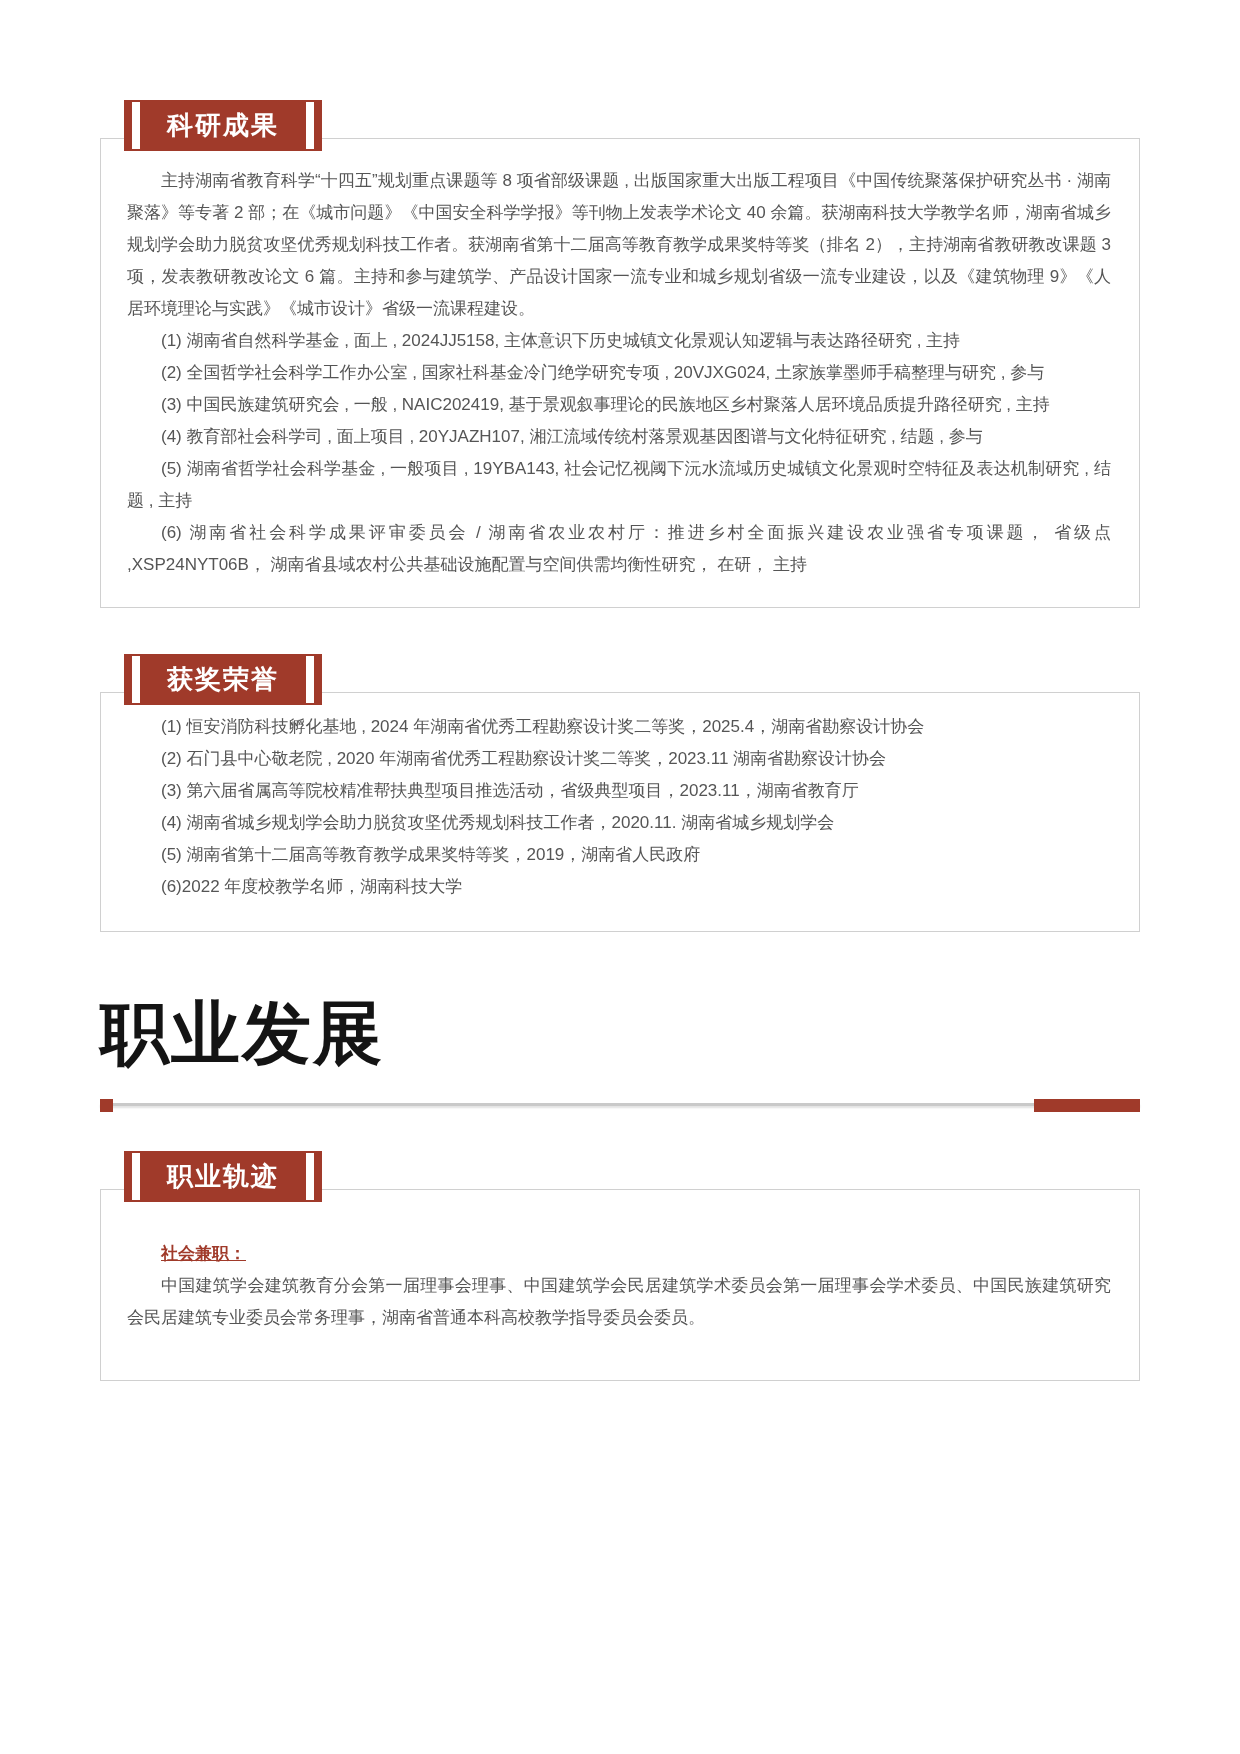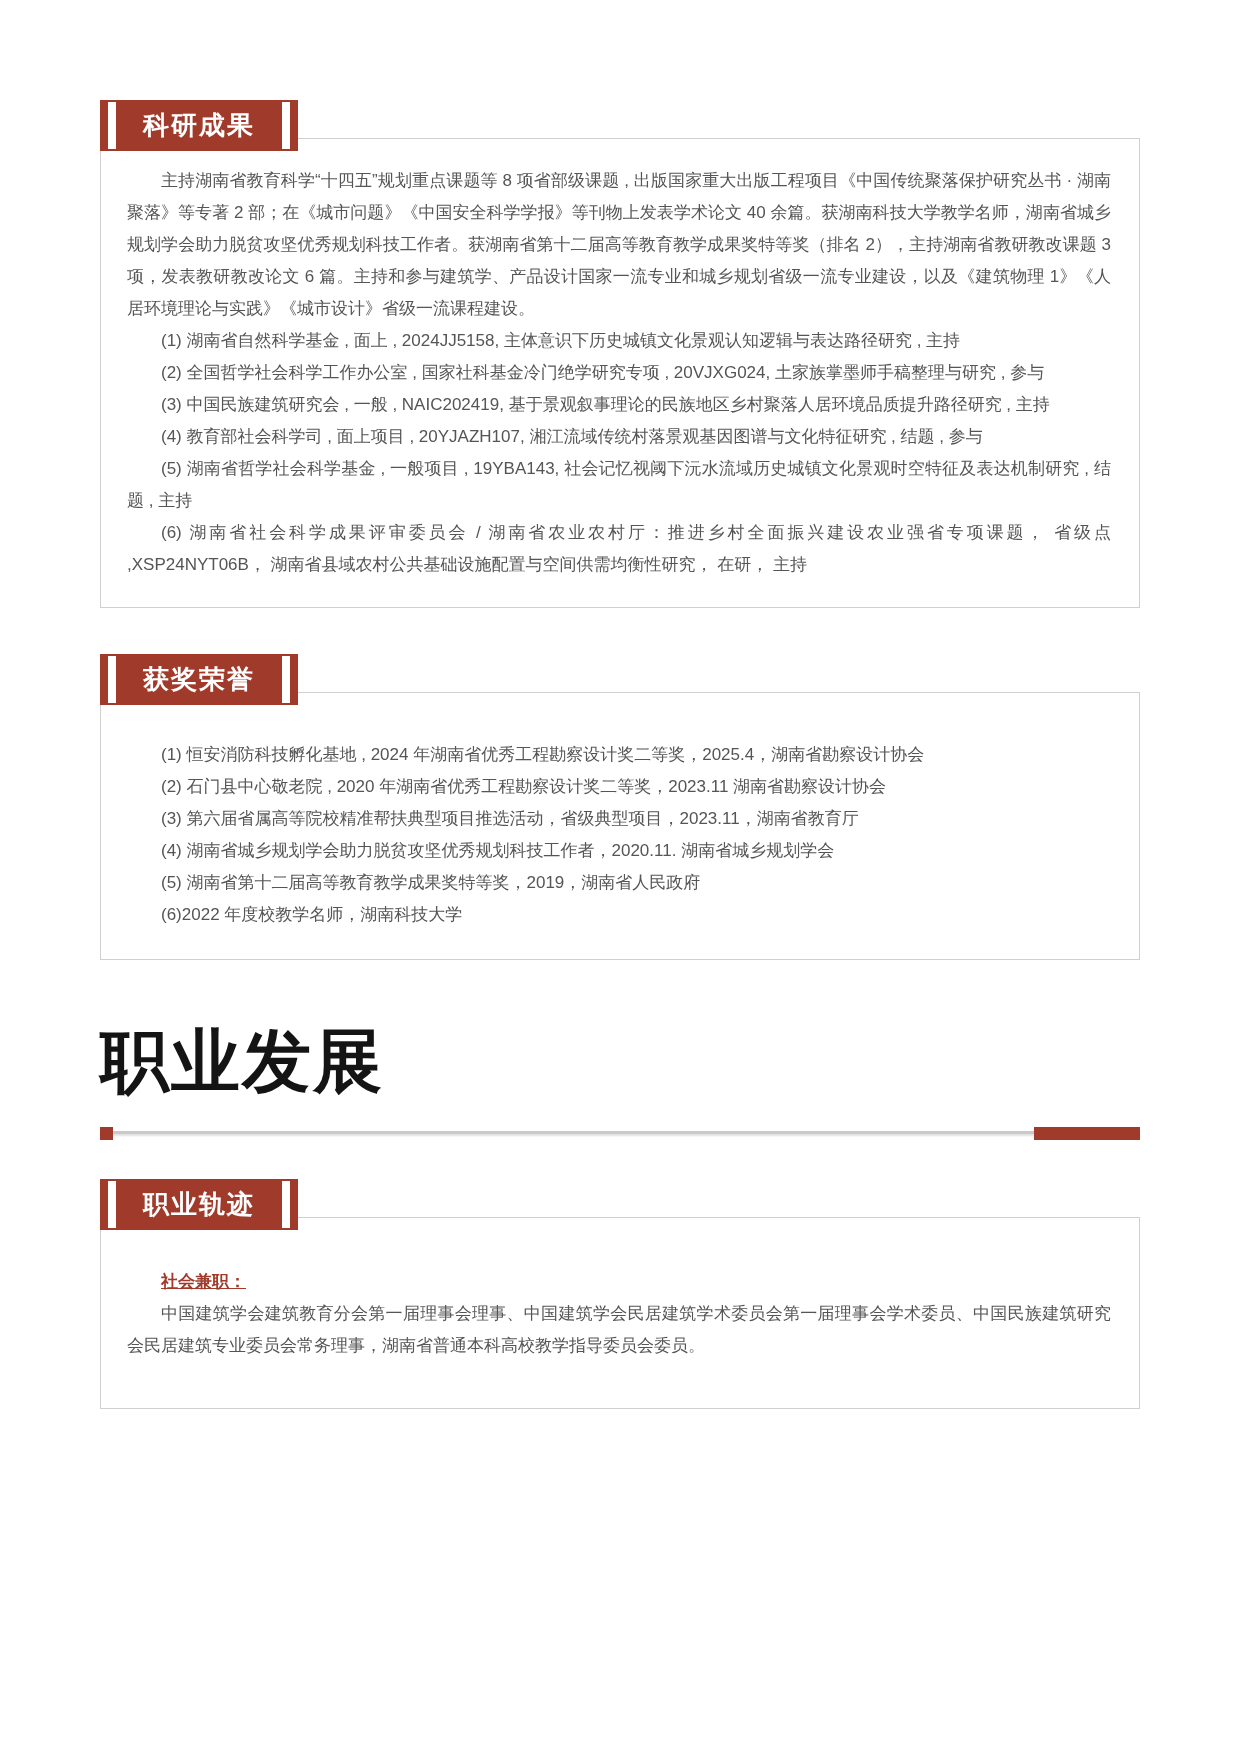--- a/index.html
+++ b/index.html
@@ -17,20 +17,21 @@
   .page {
     width: 1040px;
     margin: 0 auto;
     padding-top: 100px;
   }
   
   .badge {
     position: relative;
     z-index: 2;
     display: inline-block;
+    margin-left: 24px;
     margin-bottom: -15px;
     background: #a03a2a;
     border: 3px solid #a03a2a;
     padding: 9px 40px 10px 40px;
     box-sizing: border-box;
     min-width: 190px;
     text-align: right;
   }
   .badge::before,
   .badge::after {
@@ -58,21 +59,21 @@
   }
   .para {
     margin: 0;
     font-size: 17px;
     line-height: 32px;
     text-align: justify;
     text-indent: 2em;
     color: #555555;
   }
   .section-awards { margin-top: 46px; }
-  .section-awards .panel-box { padding-top: 46px; padding-bottom: 28px; }
+  .section-awards .panel-box { padding-top: 18px; padding-bottom: 28px; }
   
   .career-heading {
     margin: 64px 0 0 0;
     font-size: 69px;
     line-height: 1.1;
     font-weight: 900;
     color: #141414;
     letter-spacing: 2px;
   }
   
@@ -122,21 +123,21 @@
 </head>
 <body>
 
 <div class="page">
 
   <section class="section-research">
     <div class="badge">
       <span>科研成果</span>
     </div>
     <div class="panel-box">
-      <p class="para">主持湖南省教育科学“十四五”规划重点课题等 8 项省部级课题 , 出版国家重大出版工程项目《中国传统聚落保护研究丛书 · 湖南聚落》等专著 2 部；在《城市问题》《中国安全科学学报》等刊物上发表学术论文 40 余篇。获湖南科技大学教学名师，湖南省城乡规划学会助力脱贫攻坚优秀规划科技工作者。获湖南省第十二届高等教育教学成果奖特等奖（排名 2），主持湖南省教研教改课题 3 项，发表教研教改论文 6 篇。主持和参与建筑学、产品设计国家一流专业和城乡规划省级一流专业建设，以及《建筑物理 1》《人居环境理论与实践》《城市设计》省级一流课程建设。</p>
+      <p class="para">主持湖南省教育科学“十四五”规划重点课题等 8 项省部级课题 , 出版国家重大出版工程项目《中国传统聚落保护研究丛书 · 湖南聚落》等专著 2 部；在《城市问题》《中国安全科学学报》等刊物上发表学术论文 40 余篇。获湖南科技大学教学名师，湖南省城乡规划学会助力脱贫攻坚优秀规划科技工作者。获湖南省第十二届高等教育教学成果奖特等奖（排名 2），主持湖南省教研教改课题 3 项，发表教研教改论文 6 篇。主持和参与建筑学、产品设计国家一流专业和城乡规划省级一流专业建设，以及《建筑物理 9》《人居环境理论与实践》《城市设计》省级一流课程建设。</p>
       <p class="para">(1) 湖南省自然科学基金 , 面上 , 2024JJ5158, 主体意识下历史城镇文化景观认知逻辑与表达路径研究 , 主持</p>
       <p class="para">(2) 全国哲学社会科学工作办公室 , 国家社科基金冷门绝学研究专项 , 20VJXG024, 土家族掌墨师手稿整理与研究 , 参与</p>
       <p class="para">(3) 中国民族建筑研究会 , 一般 , NAIC202419, 基于景观叙事理论的民族地区乡村聚落人居环境品质提升路径研究 , 主持</p>
       <p class="para">(4) 教育部社会科学司 , 面上项目 , 20YJAZH107, 湘江流域传统村落景观基因图谱与文化特征研究 , 结题 , 参与</p>
       <p class="para">(5) 湖南省哲学社会科学基金 , 一般项目 , 19YBA143, 社会记忆视阈下沅水流域历史城镇文化景观时空特征及表达机制研究 , 结题 , 主持</p>
       <p class="para">(6) 湖南省社会科学成果评审委员会 / 湖南省农业农村厅：推进乡村全面振兴建设农业强省专项课题， 省级点 ,XSP24NYT06B， 湖南省县域农村公共基础设施配置与空间供需均衡性研究， 在研， 主持</p>
     </div>
   </section>
 
   <section class="section-awards">

